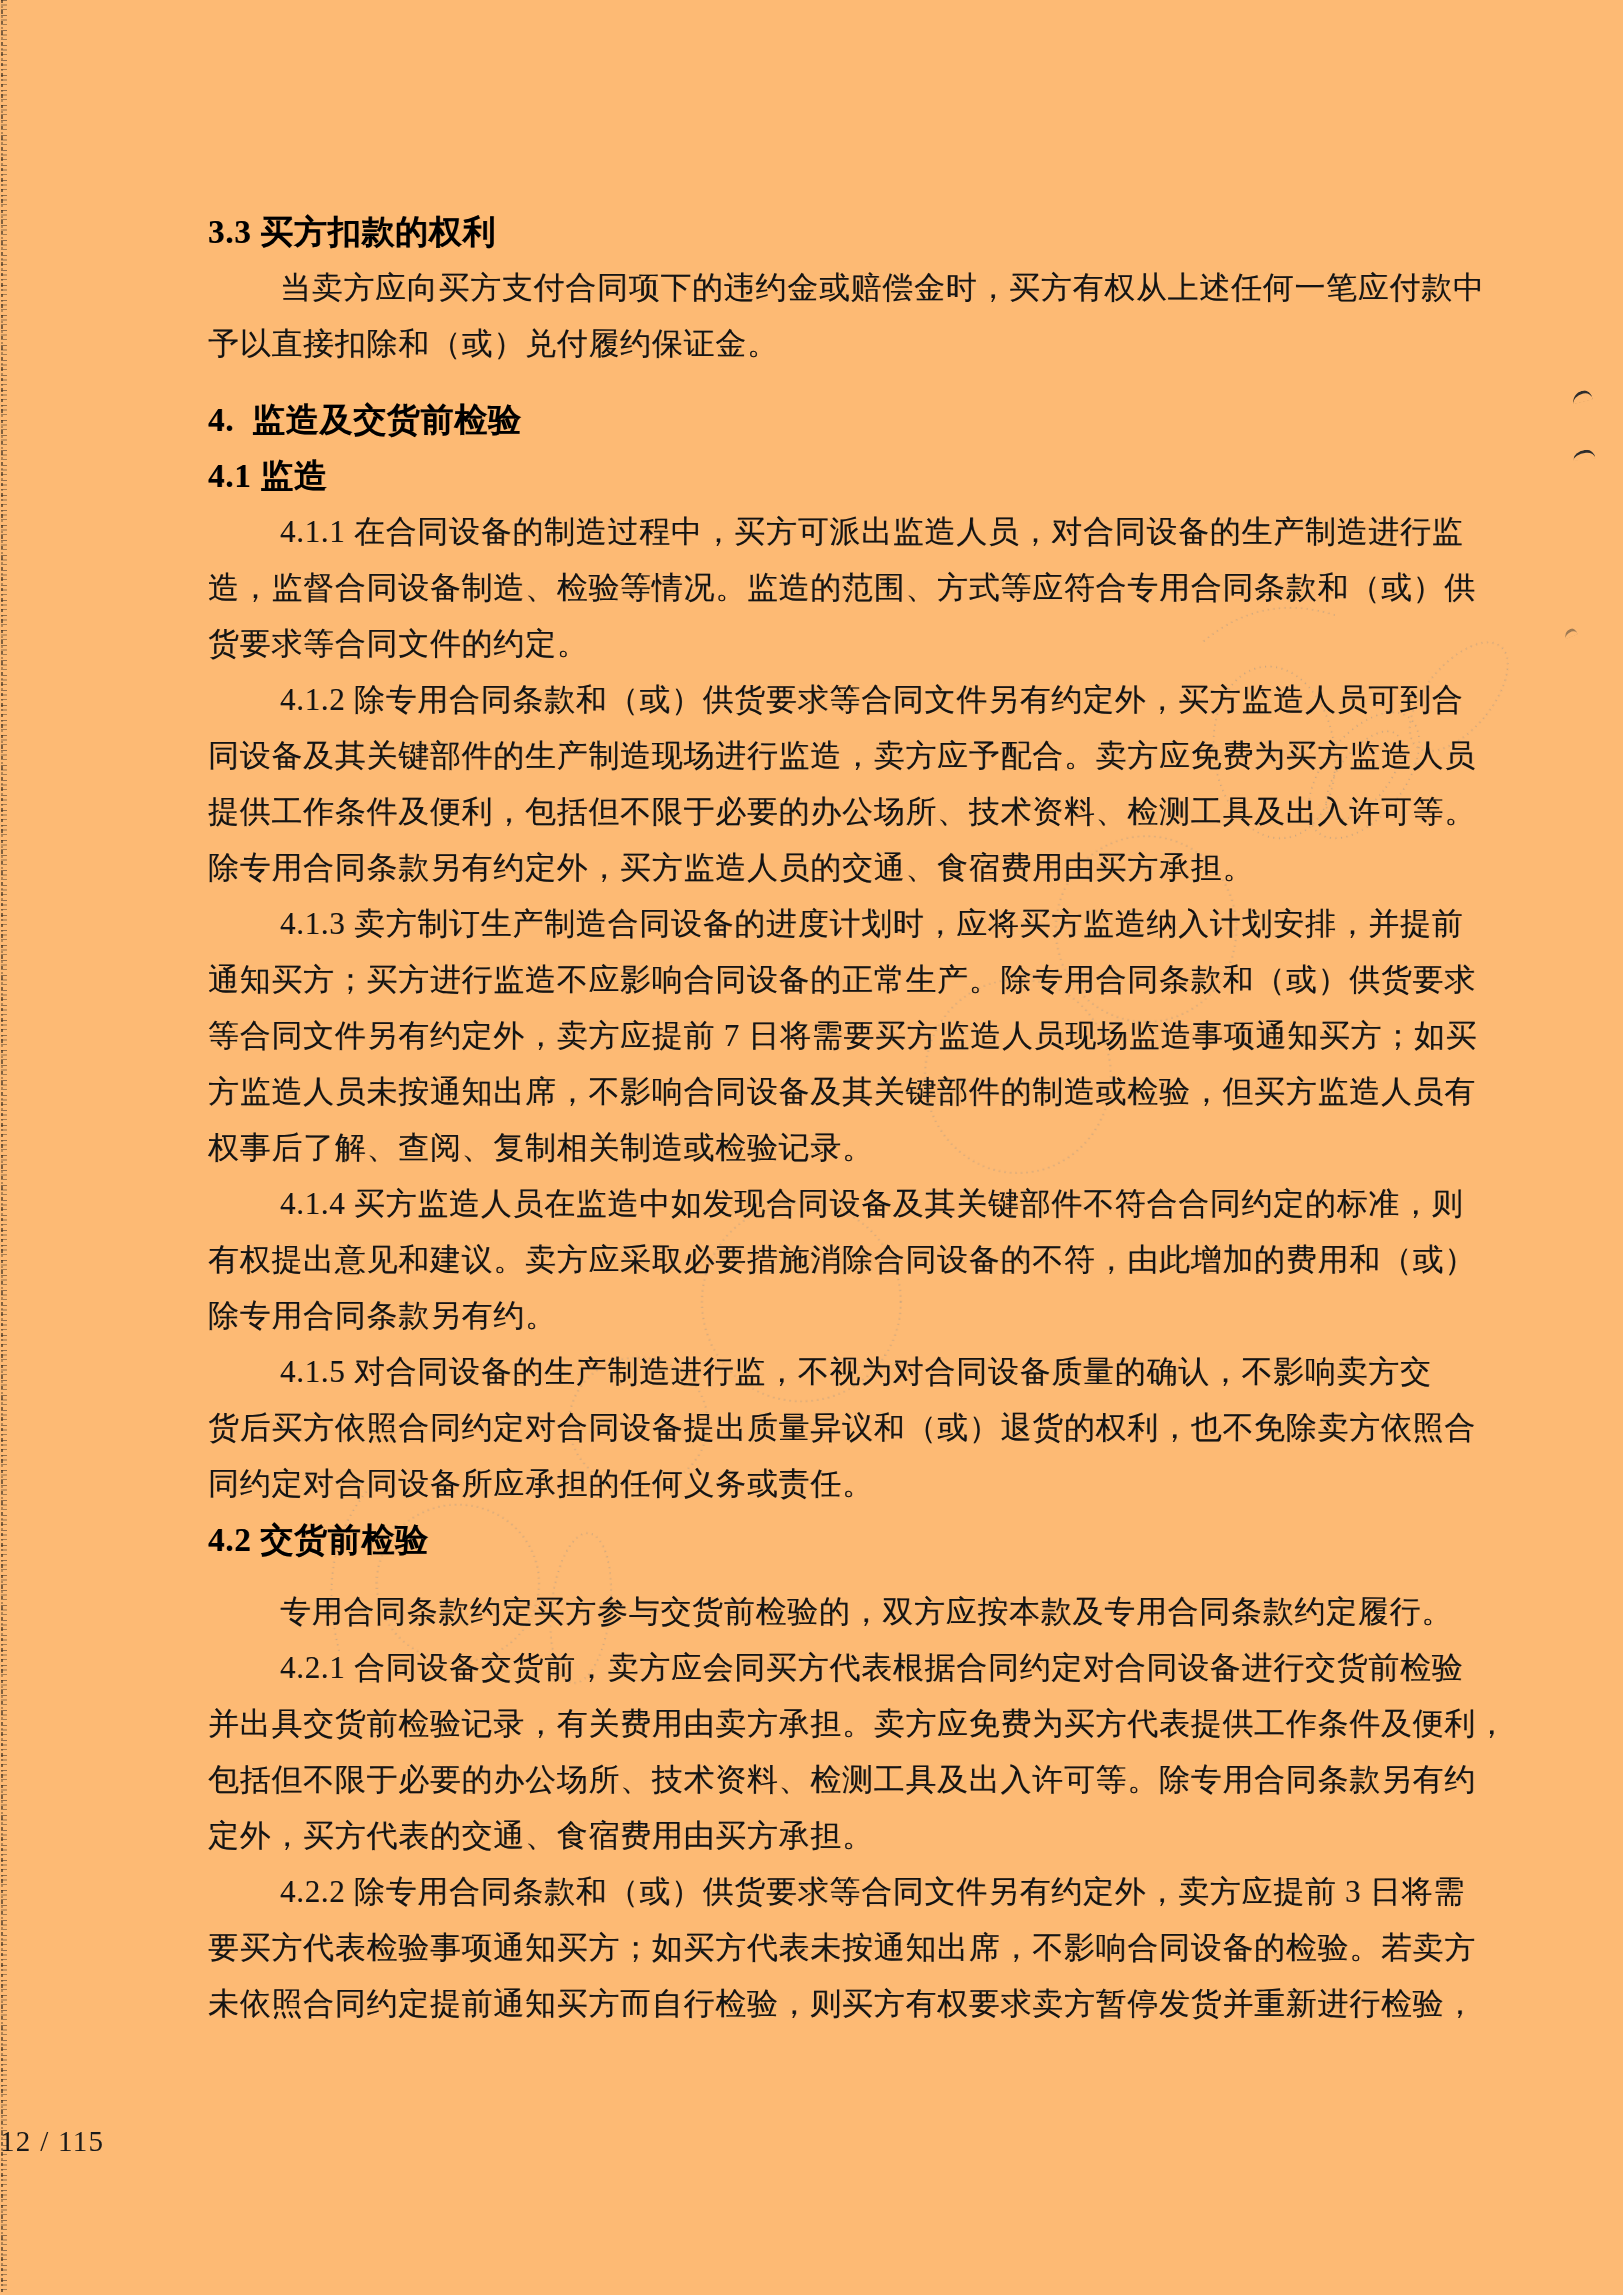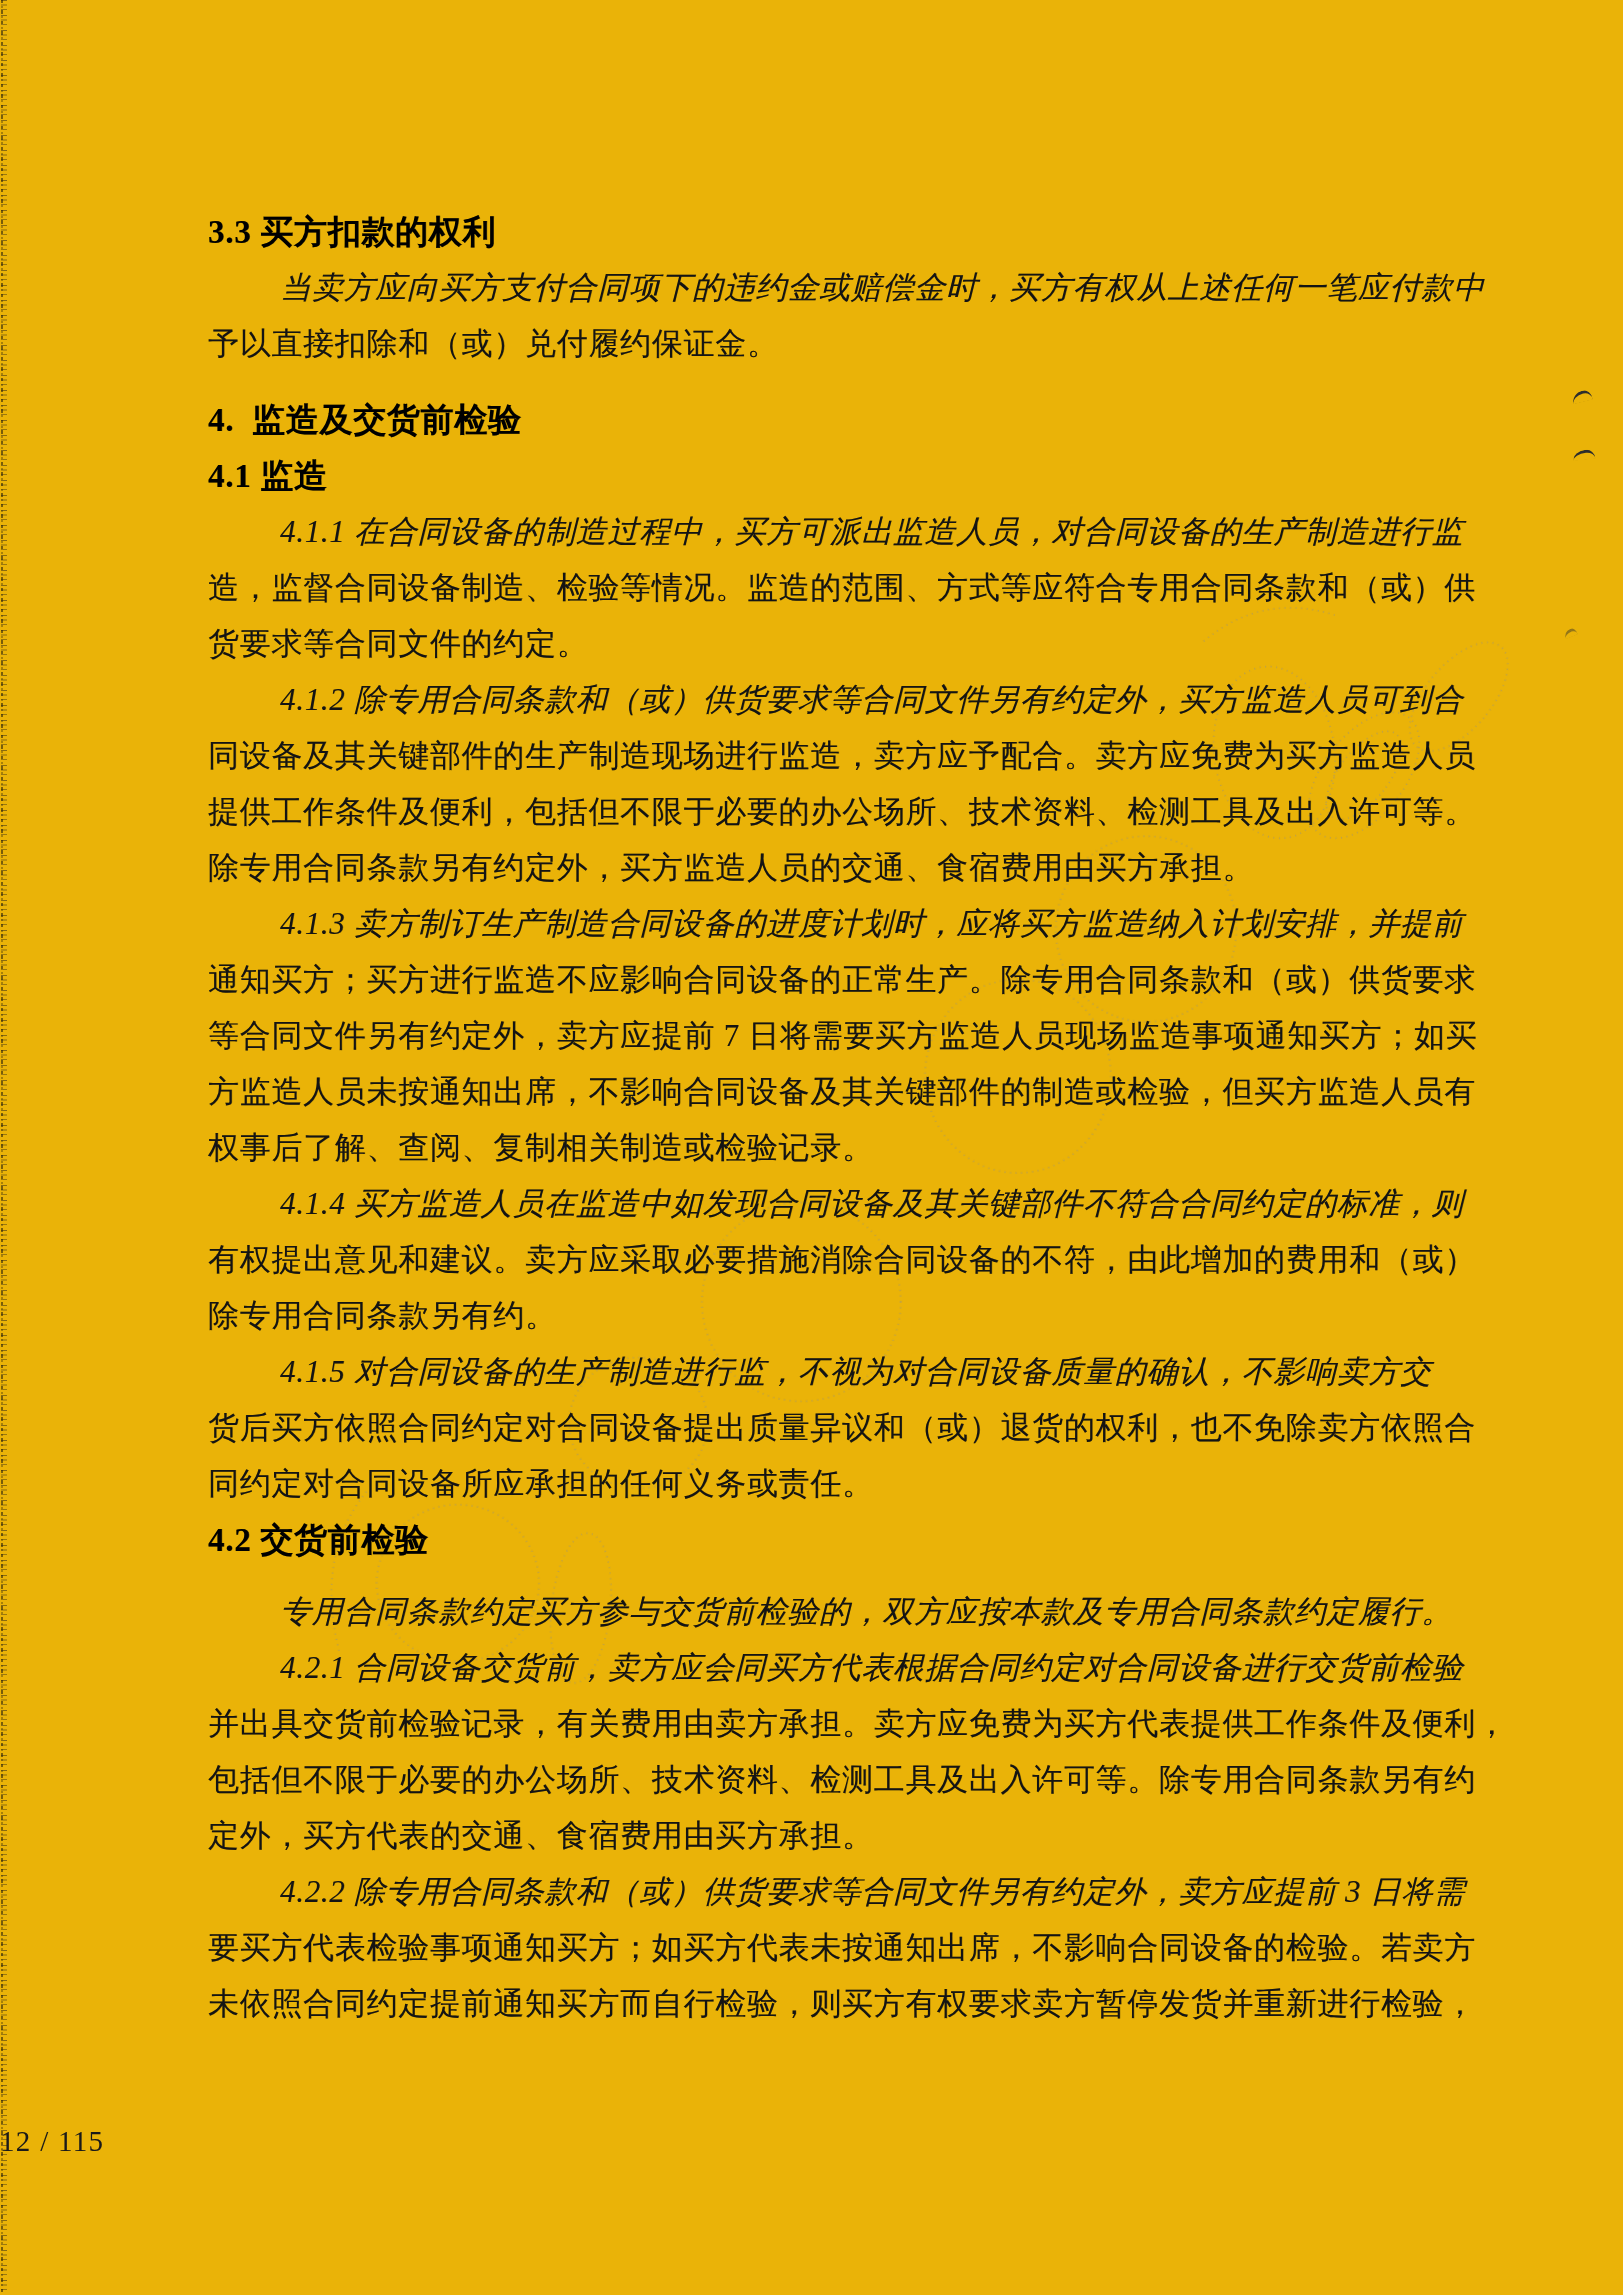--- a/index.html
+++ b/index.html
@@ -1,21 +1,21 @@
 <!DOCTYPE html>
 <html style="font-size:10.5px"><head>
 <meta charset="utf-8">
 <style>
   html, body { margin: 0; padding: 0; background: #ffffff; }
 
   .page {
     position: relative;
     width: 1623px;
     height: 2295px;
-    background: #eab308;
+    background: #fdba74;
     overflow: hidden;
     font-family: "Liberation Serif", "DejaVu Serif", serif;
   }
 
   
   .scan-noise {
     position: absolute;
     left: 0.7px; top: 0;
     width: 6.5px; height: 100%;
     background:
@@ -67,21 +67,21 @@
     color: #141414;
     letter-spacing: 0.7px;
     text-shadow: 0.4px 0 0 rgba(0,0,0,0.35);
   }
   .line.heading {
     font-weight: bold;
     font-size: 33px;
     color: #000000;
     text-shadow: 0.5px 0 0 rgba(0,0,0,0.5);
   }
-  .line.indent { text-indent: 72px; font-style: italic; }
+  .line.indent { text-indent: 72px; }
 
   
   .line:nth-child(4)  { margin-top: 19.6px; font-family: Liberation Serif, serif; }   
   .line:nth-child(25) { margin-top: 16.4px; }   
 
   .footer {
     position: absolute;
     top: 2125px;
     left: 0;
     width: 1492px;

